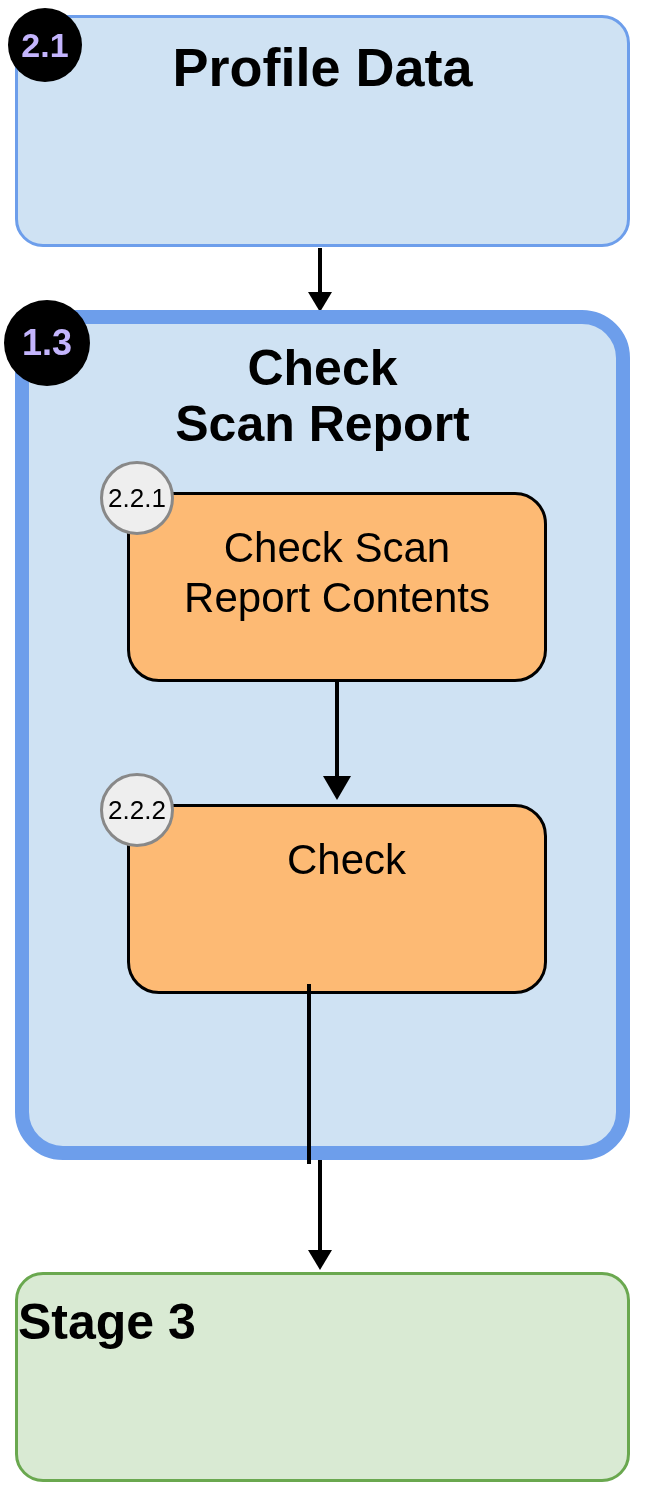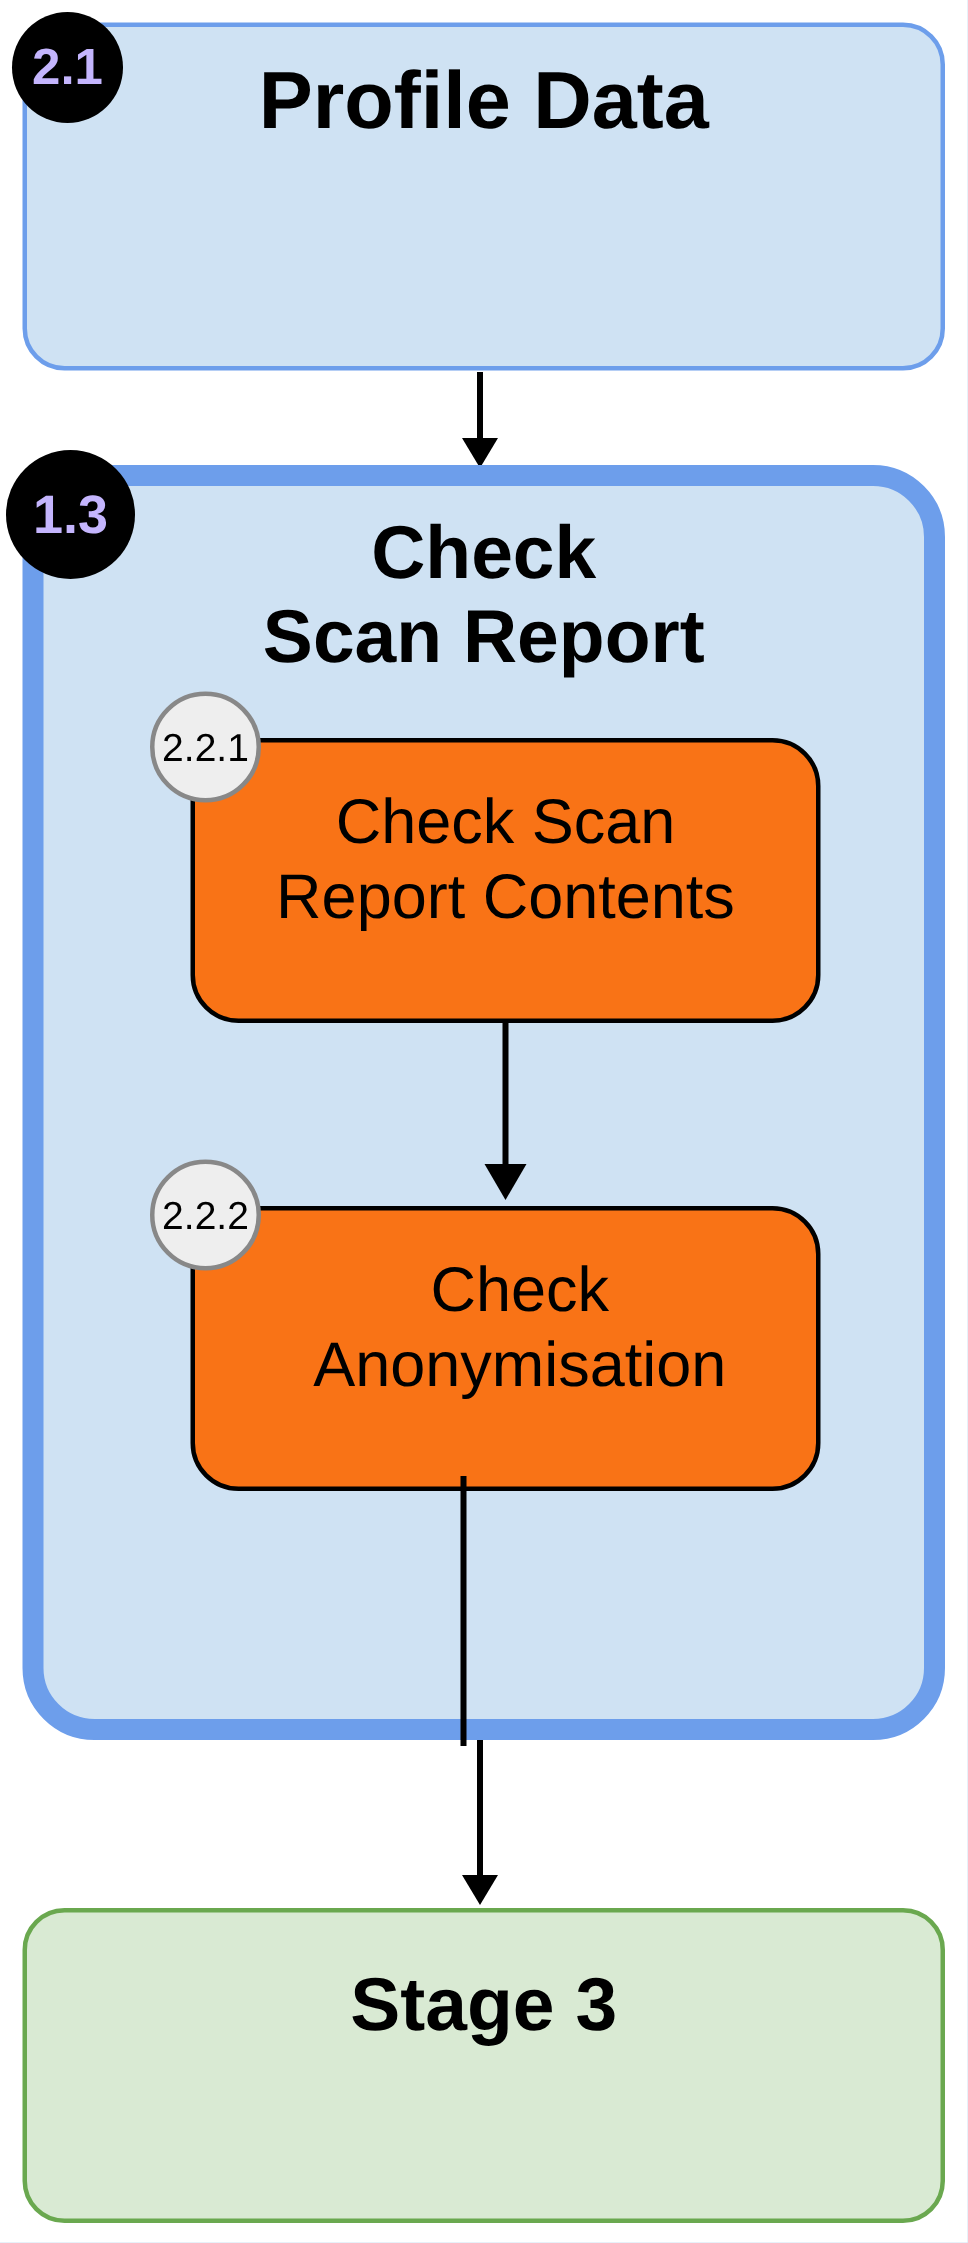--- a/index.html
+++ b/index.html
@@ -94,21 +94,21 @@
       padding-top: 16px;
       line-height: 1.12;
       color: #000;
     }
 
     
     .sub-box {
       position: absolute;
       left: 98px;
       width: 420px;
-      background: #f97316;
+      background: #fdba74;
       border: 3px solid #000;
       border-radius: 32px;
       text-align: center;
       font-size: 42px;
       font-weight: 400;
       color: #000;
       padding: 28px 12px 22px 12px;
       line-height: 1.18;
     }
     .sub-221 { top: 168px; height: 190px; }
@@ -148,22 +148,22 @@
       left: 15px;
       top: 1272px;
       width: 615px;
       height: 210px;
       background: #d9ead3;
       border: 3px solid #6aa84f;
     }
     .title-s3 {
       font-weight: 700;
       font-size: 50px;
-      text-align: center;
-      padding-top: 32px;
+      text-align: left;
+      padding-top: 18px;
       color: #000;
     }
   </style>
 </head>
 <body>
 
 <div class="diagram">
 
   <div class="box box-21">
     <div class="title-21">Profile Data</div>
@@ -188,21 +188,20 @@
     </div>
 
     <div class="connector conn-sub">
       <div class="conn-line"></div>
       <div class="conn-head"></div>
     </div>
 
     <div class="sub-box sub-222">
       <div class="badge-grey badge-222">2.2.2</div>
       <span>Check</span><br>
-      <span>Anonymisation</span>
     </div>
   </div>
   <div class="badge-black badge-22">1.3</div>
 
   <div class="conn-stub-up"></div>
 
   <div class="connector conn-23">
     <div class="conn-line"></div>
     <div class="conn-head"></div>
   </div>

